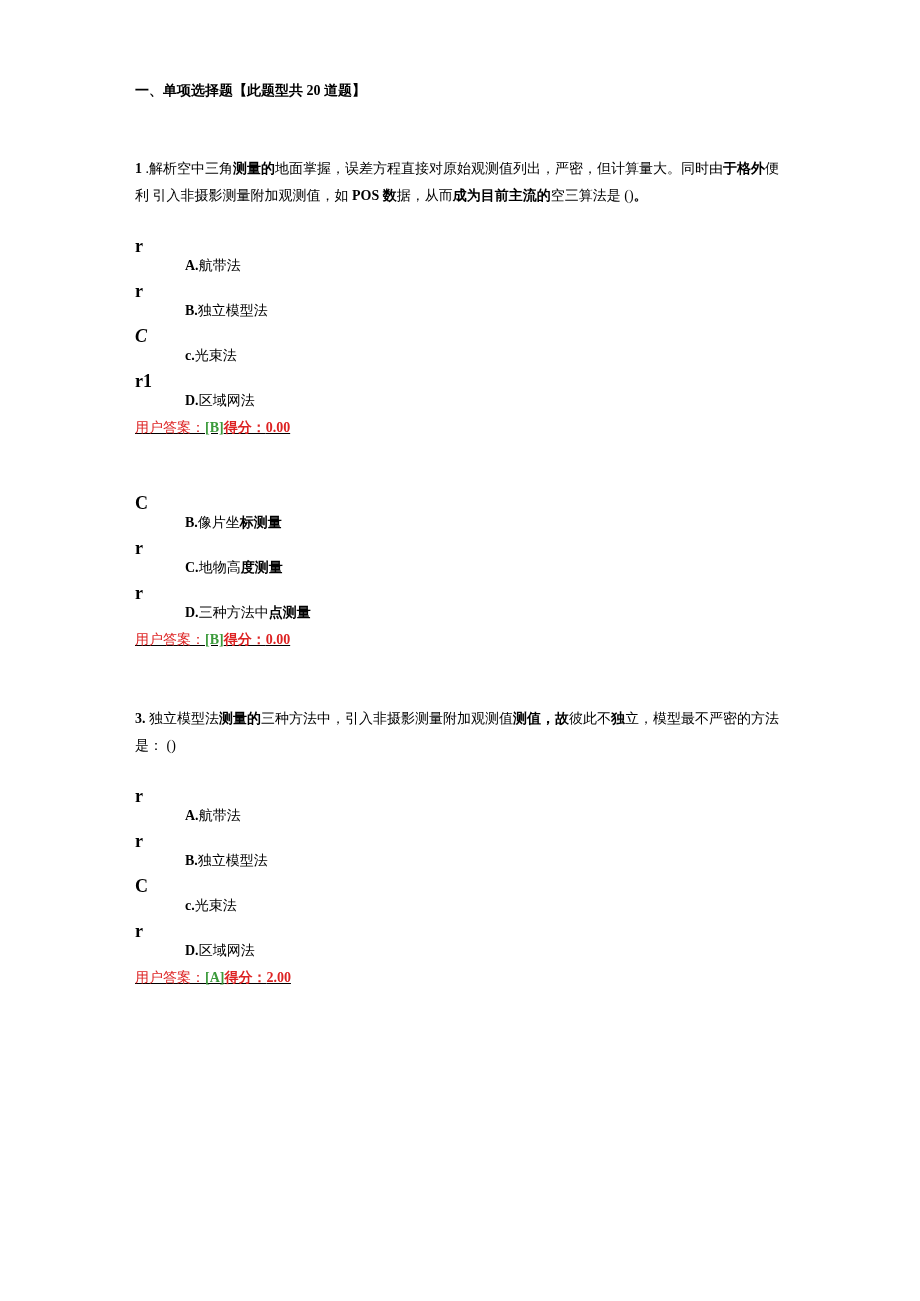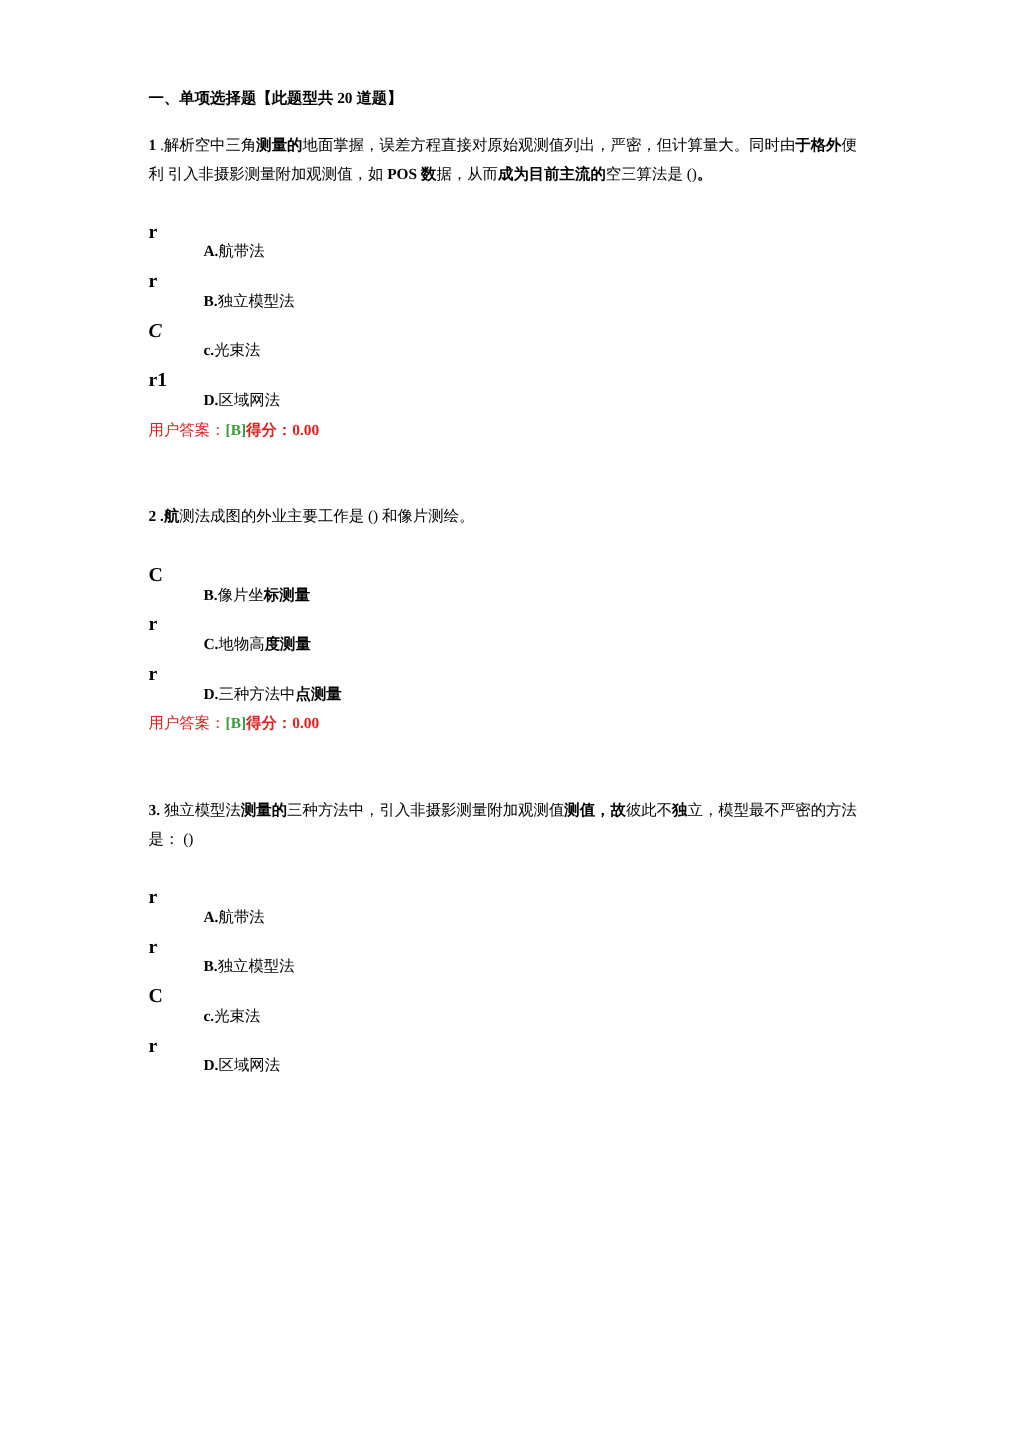--- a/index.html
+++ b/index.html
@@ -8,21 +8,21 @@
     color: #000;
     background: #fff;
     margin: 0;
     padding: 80px 130px 80px 135px;
     width: 920px;
     box-sizing: border-box;
     line-height: 1.5;
   }
   .section-title {
     font-weight: bold;
-    margin-bottom: 19px;
+    margin-bottom: 55px;
   }
   .question-block {
     margin-bottom: 56px;
   }
   .question-stem {
     margin-bottom: 28px;
     line-height: 1.9;
   }
   .bold { font-weight: bold; }
   .options {
@@ -44,20 +44,21 @@
   .radio-mark.italic { font-style: italic; }
   .option-content {
     padding-top: 18px;
   }
   .option-letter {
     font-weight: bold;
     font-family: "Times New Roman", SimSun, serif;
   }
   .answer-line {
     margin-top: 4px;
+    text-decoration: underline;
   }
   .red { color: #d22; }
   .green { color: #3a9a3a; }
   .answer-line .bold { font-weight: bold; }
 </style>
 </head>
 <body>
 
 <div class="section-title">一、单项选择题【此题型共 20 道题】</div>
 
@@ -84,24 +85,20 @@
         <div class="radio-mark ">r1</div>
         <div class="option-content"><span class="option-letter">D.</span><span>区域网法</span></div>
       </div>
     </div>
   <div class="answer-line">
     <span class="red">用户答案：</span><span class="green bold">[B]</span><span class="red bold">得分：</span><span class="red bold">0.00</span>
   </div>
 </div>
 
 <div class="question-block">
-  <div class="question-stem">
-    <span class="bold">2</span>
-    <span id="stem-1"><span class="bold"> .</span><span class="bold">航</span><span>测法成图的外业主要工作是 () 和像片测绘。</span></span>
-  </div>
   <div class="options" id="opts-1">
       <div class="option-row">
         <div class="radio-mark ">C</div>
         <div class="option-content"><span class="option-letter">B.</span><span>像片坐</span><span class="bold">标测量</span></div>
       </div>
       <div class="option-row">
         <div class="radio-mark ">r</div>
         <div class="option-content"><span class="option-letter">C.</span><span>地物高</span><span class="bold">度测量</span></div>
       </div>
       <div class="option-row">
@@ -131,13 +128,16 @@
       </div>
       <div class="option-row">
         <div class="radio-mark ">C</div>
         <div class="option-content"><span class="option-letter" style="font-family: &quot;Times New Roman&quot;, serif;">c.</span><span>光束法</span></div>
       </div>
       <div class="option-row">
         <div class="radio-mark ">r</div>
         <div class="option-content"><span class="option-letter">D.</span><span>区域网法</span></div>
       </div>
     </div>
+  <div class="answer-line">
+    <span class="red">用户答案：</span><span class="green bold">[A]</span><span class="red bold">得分：</span><span class="red bold">2.00</span>
+  </div>
 </div>
 
 </body></html>

